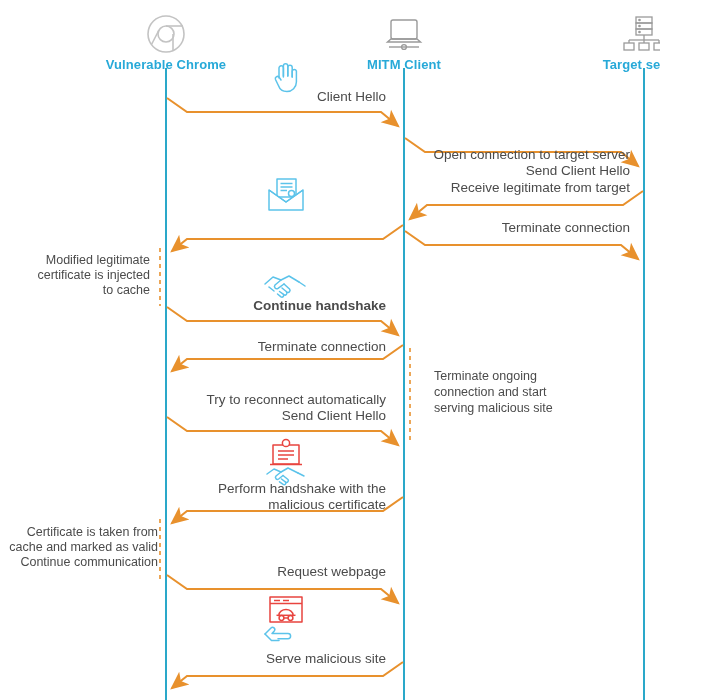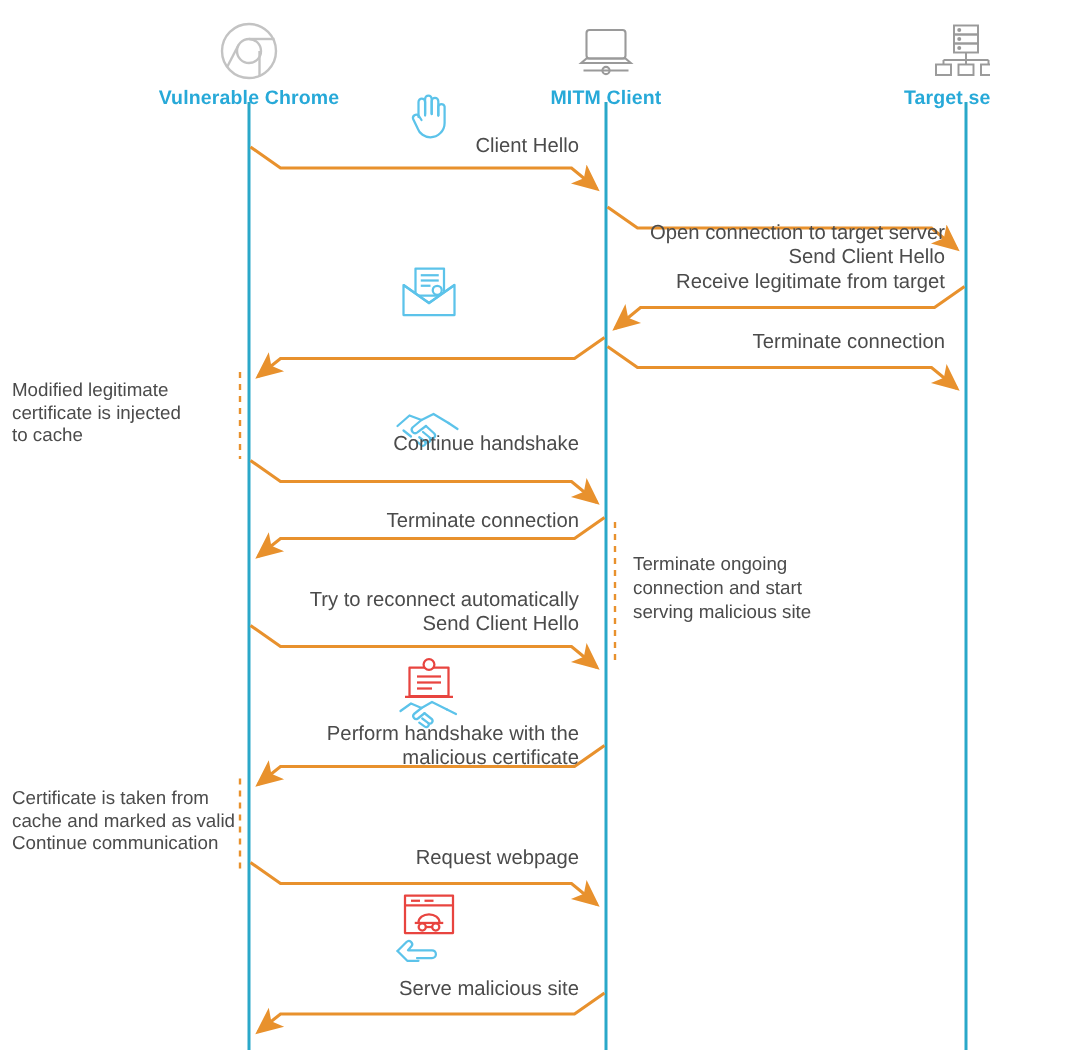--- a/index.html
+++ b/index.html
@@ -51,30 +51,31 @@
     color: #4b4b4b;
     line-height: 16px;
     text-align: right;
     white-space: pre-line;
   }
   .note-left {
     position: absolute;
     font-size: 12.5px;
     color: #4b4b4b;
     line-height: 15px;
-    text-align: left;
+    text-align: right;
     white-space: pre-line;
   }
   .note-mid {
     position: absolute;
     font-size: 12.5px;
     color: #4b4b4b;
     line-height: 16px;
     text-align: left;
     white-space: pre-line;
+    margin-left: 12px;
   }
   .step-icon {
     position: absolute;
     display: block;
   }
 </style>
 </head>
 <body>
 
 <div id="canvas">
@@ -256,21 +257,21 @@
   <div class="msg-label" style="left:186px; top:89px; width:200px;">Client Hello</div>
 
   <div class="msg-label" style="left:418px; top:116px; width:212px;margin-top:31px;">Open connection to target server
 Send Client Hello</div>
 
   <div class="msg-label" style="left:420px; top:180px; width:210px;">Receive legitimate from target</div>
 
 
   <div class="msg-label" style="left:420px; top:220px; width:210px;">Terminate connection</div>
 
-  <div class="msg-label" style="left:186px; top:288px; width:200px;">Continue handshake</div>
+  <div class="msg-label" style="left:186px; top:298px; width:200px;font-weight:bold;">Continue handshake</div>
 
   <div class="msg-label" style="left:186px; top:339px; width:200px;">Terminate connection</div>
 
   <div class="msg-label" style="left:186px; top:392px; width:200px;">Try to reconnect automatically
 Send Client Hello</div>
 
   <div class="msg-label" style="left:186px; top:481px; width:200px;">Perform handshake with the
 malicious certificate</div>
 
   <div class="msg-label" style="left:186px; top:564px; width:200px;">Request webpage</div>

